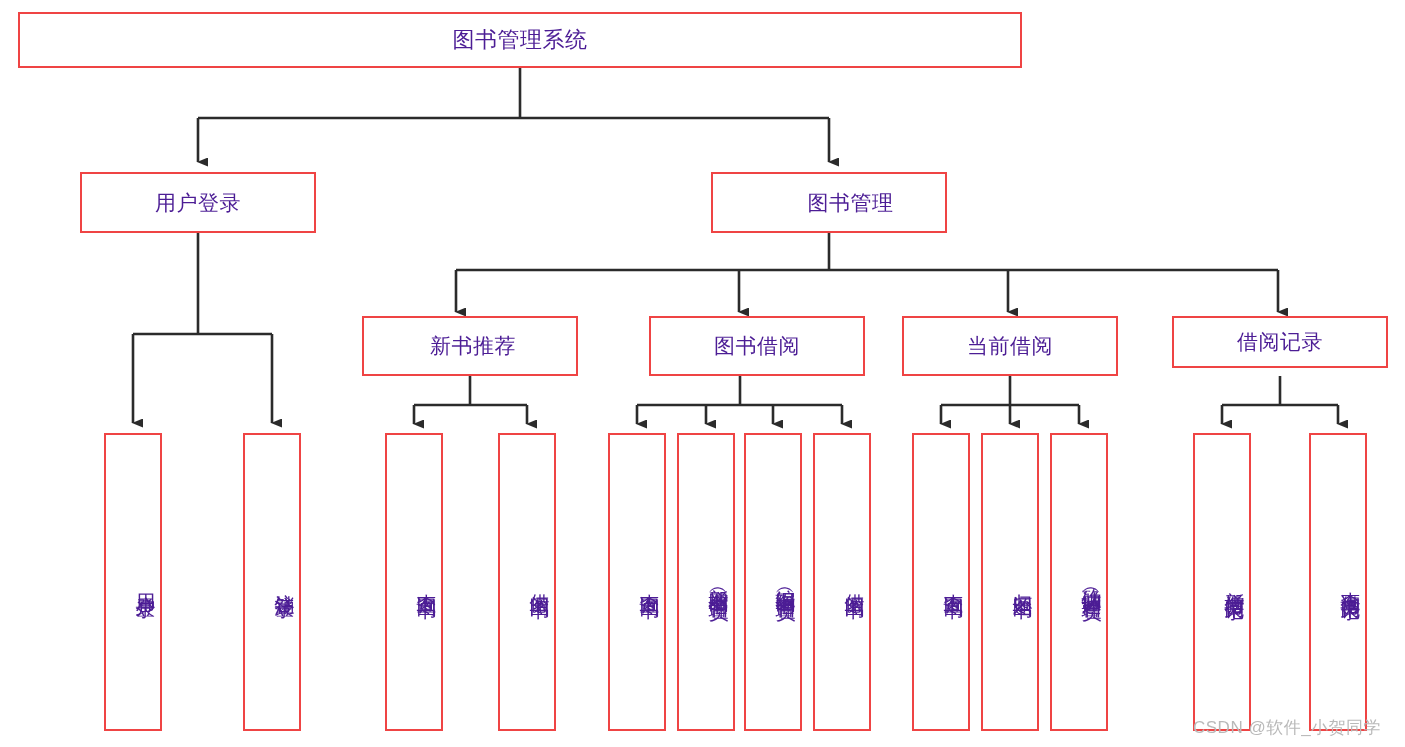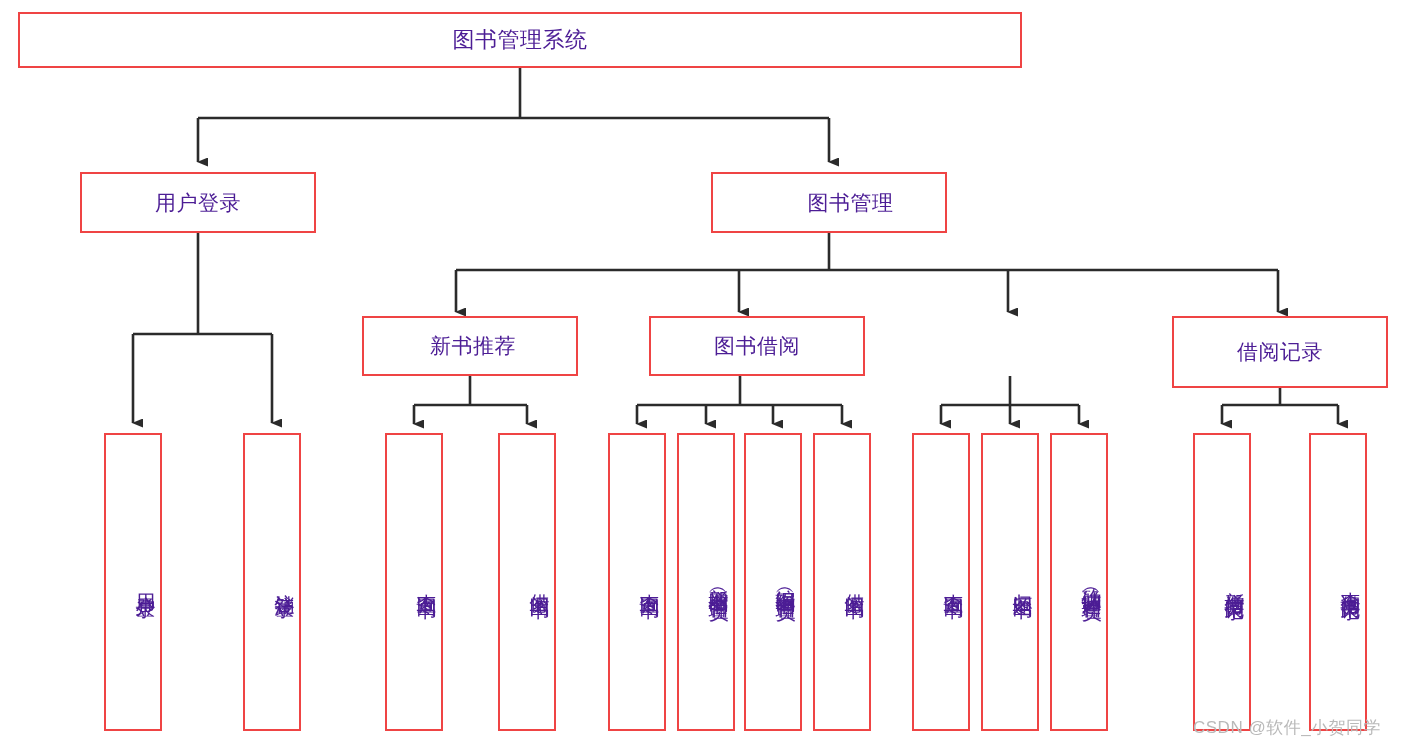--- a/index.html
+++ b/index.html
@@ -125,21 +125,22 @@
     </g>
   </svg>
 
   <div class="node h root" style="left:18px; top:12px; width:1004px; height:56px;">图书管理系统</div>
 
   <div class="node h" style="left:80px; top:172px; width:236px; height:61px;">用户登录</div>
   <div class="node h" style="left:711px; top:172px; width:236px; height:61px;padding-left:43px;">图书管理</div>
 
   <div class="node h" style="left:362px; top:316px; width:216px; height:60px;padding-left:6px;">新书推荐</div>
   <div class="node h" style="left:633px; top:316px; width:216px; height:60px;margin-left:16px;">图书借阅</div>
-  <div class="node h" style="left:1172px; top:316px; width:216px; height:72px;">借阅记录</div>
+  <div class="node h" style="left:902px; top:316px; width:216px; height:60px;">当前借阅</div>
+  <div class="node h" style="left:1172px; top:316px; width:216px; height:52px;">借阅记录</div>
 
   <div class="node v" style="left:104px; top:433px; width:58px; height:298px;">
     <span class="vtext">用户登录</span>
   </div>
   <div class="node v" style="left:243px; top:433px; width:58px; height:298px;">
     <span class="vtext">注销登录</span>
   </div>
 
   <div class="node v" style="left:385px; top:433px; width:58px; height:298px;">
     <span class="vtext">查询图书</span>

